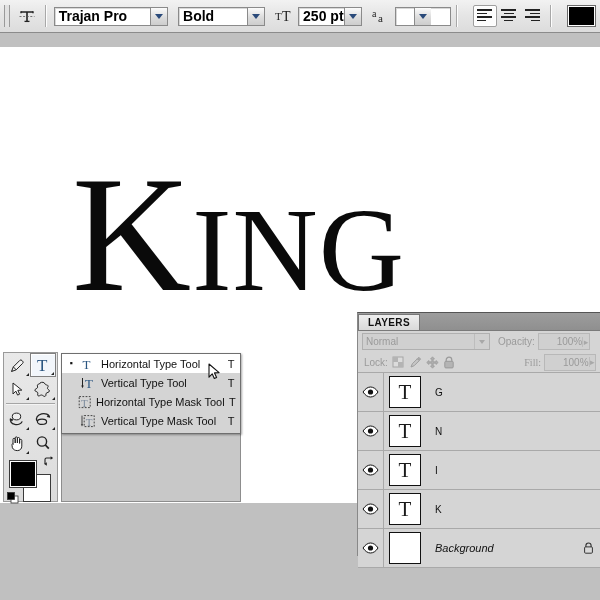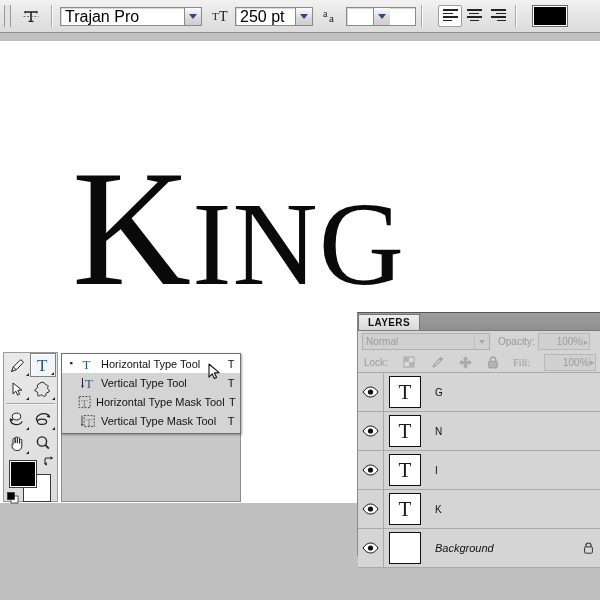--- a/index.html
+++ b/index.html
@@ -35,22 +35,22 @@
       linear-gradient(to bottom,#fff 0,#fff 100%);
     border-left:1px solid #9a9a9a;border-right:1px solid #9a9a9a;
     background:#e2e2e2;
   }
   .combo{
     position:relative;height:19px;background:#fff;border:1px solid #8a8a8a;
     box-shadow:inset 1px 1px 0 #d8d8d8;
     display:flex;align-items:center;box-sizing:border-box;
   }
   .combo .cval{
-    flex:1;padding-left:4px;font-size:16px;line-height:17px;
-    white-space:nowrap;overflow:hidden;color:#000;
+    flex:1;padding-left:4px;font-size:14px;line-height:17px;
+    white-space:nowrap;overflow:hidden;color:#000;font-weight:bold;
   }
   .combo .carrow{
     width:16px;height:17px;margin:0;
     background:linear-gradient(to bottom,#fbfbfb,#dcdcdc 55%,#cdcdcd);
     border-left:1px solid #8a8a8a;
     display:flex;align-items:center;justify-content:center;
   }
   .combo .carrow:before{
     content:"";border-left:4px solid transparent;border-right:4px solid transparent;
     border-top:5px solid #2a4a7a;display:block;
@@ -75,21 +75,21 @@
   }
   .align-lines{width:15px;}
   .align-lines i{display:block;height:1.5px;background:#222;margin-bottom:2px;}
   #color-swatch-btn{
     width:34px;height:20px;background:#000;border:1px solid #6a6a6a;
     margin-left:10px;box-shadow:inset 0 0 0 1px #fff;
   }
 
   
   #canvas-area{
-    position:absolute;left:0;top:41px;width:600px;height:470px;
+    position:absolute;left:0;top:47px;width:600px;height:470px;
     background:#ffffff;overflow:hidden;
   }
   #canvas-text{
     position:absolute;left:72px;top:105px;
     font-family:"Liberation Serif", serif;
     color:#0a0a0a;
     letter-spacing:1px;
     white-space:nowrap;
     line-height:1;
   }
@@ -203,21 +203,21 @@
   #opacity-field,#fill-field{
     width:52px;height:17px;background:#d0d0d0;border:1px solid #b8b8b8;
     display:flex;align-items:center;box-sizing:border-box;
   }
   #opacity-field .v,#fill-field .v{flex:1;text-align:center;font-size:10px;color:#9a9a9a;margin-left:18px;}
   #opacity-field .a,#fill-field .a{
     width:13px;text-align:center;font-size:9px;color:#a8a8a8;border-left:1px solid #bdbdbd;
   }
   #layers-lock-row{
     height:20px;display:flex;align-items:center;padding:0 4px;
-    background:#d5d5d5;border-bottom:1px solid #a9a9a9;gap:11px;
+    background:#d5d5d5;border-bottom:1px solid #a9a9a9;
   }
   .lock-icon{width:15px;height:14px;display:flex;align-items:center;justify-content:center;margin-right:2px;}
   #layers-list{background:#d5d5d5;}
   .layer-row{
     height:39px;display:flex;align-items:center;
     border-bottom:1px solid #a9a9a9;
     box-sizing:border-box;
   }
   .layer-eye{width:26px;display:flex;align-items:center;justify-content:center;
     border-right:1px solid #a9a9a9;height:100%;box-sizing:border-box;}
@@ -254,20 +254,24 @@
           <path d="M1.5 9.5h15" stroke="#555" stroke-width=".8" stroke-dasharray="2 1.6"></path>
         </svg>
       </div>
       <div class="ob-sep"></div>
 
       <div class="combo" id="font-family-combo">
         <div class="cval">Trajan Pro</div>
         <div class="carrow"></div>
       </div>
 
+      <div class="combo" id="font-style-combo">
+        <div class="cval">Bold</div>
+        <div class="carrow"></div>
+      </div>
 
       <div class="ob-icon-label">
         <svg width="17" height="16" viewBox="0 0 17 16">
           <text x="0" y="12" font-family="Liberation Serif, serif" font-size="11" fill="#222">T</text>
           <text x="7" y="13" font-family="Liberation Serif, serif" font-size="14" fill="#222">T</text>
         </svg>
       </div>
       <div class="combo" id="font-size-combo">
         <div class="cval">250 pt</div>
         <div class="carrow"></div>

